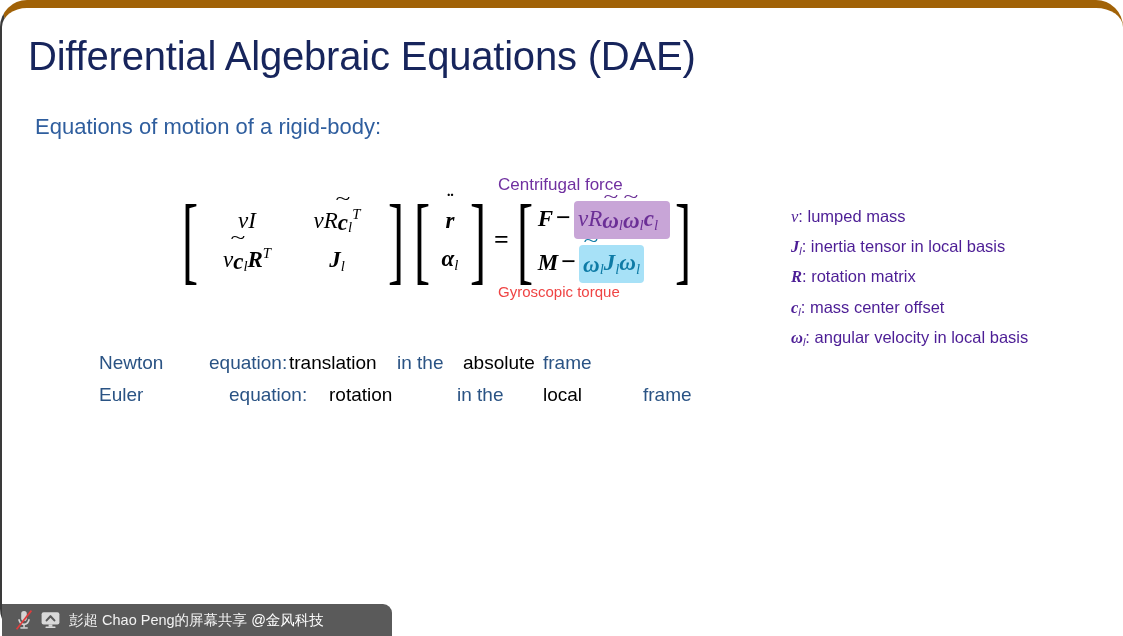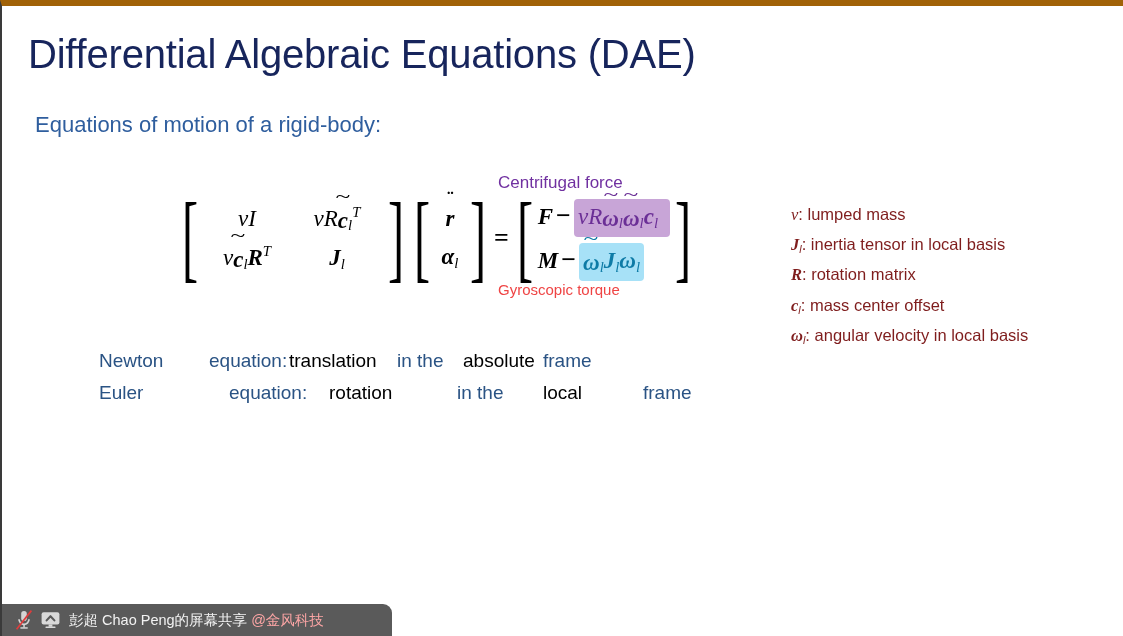--- a/index.html
+++ b/index.html
@@ -7,23 +7,24 @@
     width:1123px;height:636px;
     background:#ffffff;
     font-family:"Liberation Sans",sans-serif;
     overflow:hidden;
     position:relative;
   }
   
   #screen{
     position:absolute;inset:0;
     background:#ffffff;
-    border-top:6px solid #a16207;
+    border-top:8px solid #a16207;
     border-left:2px solid #3a3a3a;
     box-sizing:border-box;
+    border-radius:27px;
   }
   #slide{position:absolute;inset:0;}
 
   .title{
     position:absolute;left:26px;top:26px;
     font-size:40px;font-weight:400;
     color:#17255c;
     letter-spacing:-0.2px;
     white-space:nowrap;
   }
@@ -94,21 +95,21 @@
   }
   .lbl-gyroscopic{
     position:absolute;left:496px;top:275px;
     font-size:15px;color:#ef4444;white-space:nowrap;
     font-family:"Liberation Sans",sans-serif;
   }
 
   
   #legend{
     position:absolute;left:789px;top:196px;
-    font-size:16.5px;color:#7f1d1d;
+    font-size:16.5px;color:#4c1d95;
     line-height:25.5px;
   }
   #legend .li{white-space:nowrap;}
   #legend .sym{
     font-family:"Liberation Serif",serif;
     font-style:italic;font-weight:700;
   }
   #legend .sym.thin{font-weight:400;}
   #legend sub{font-size:0.66em;font-style:italic;font-weight:400;vertical-align:-0.25em;}
 
@@ -131,21 +132,21 @@
     border-top-right-radius:9px;
     display:flex;align-items:center;
     padding-left:9px;box-sizing:border-box;
   }
   .ico{width:26px;height:24px;position:relative;flex:0 0 auto;
        display:flex;align-items:center;justify-content:center;}
   .sharetxt{
     font-size:14.5px;color:#f2f2f2;margin-left:6px;white-space:nowrap;
     font-family:"Liberation Sans",sans-serif;
   }
-  .sharetxt .at{color:#fca5a5;}
+  .sharetxt .at{color:#ffffff;}
 </style>
 </head>
 <body>
 
 <div id="screen">
   <div id="slide">
 
     <div class="title">Differential Algebraic Equations (DAE)</div>
     <div class="subtitle">Equations of motion of a rigid-body:</div>
 

